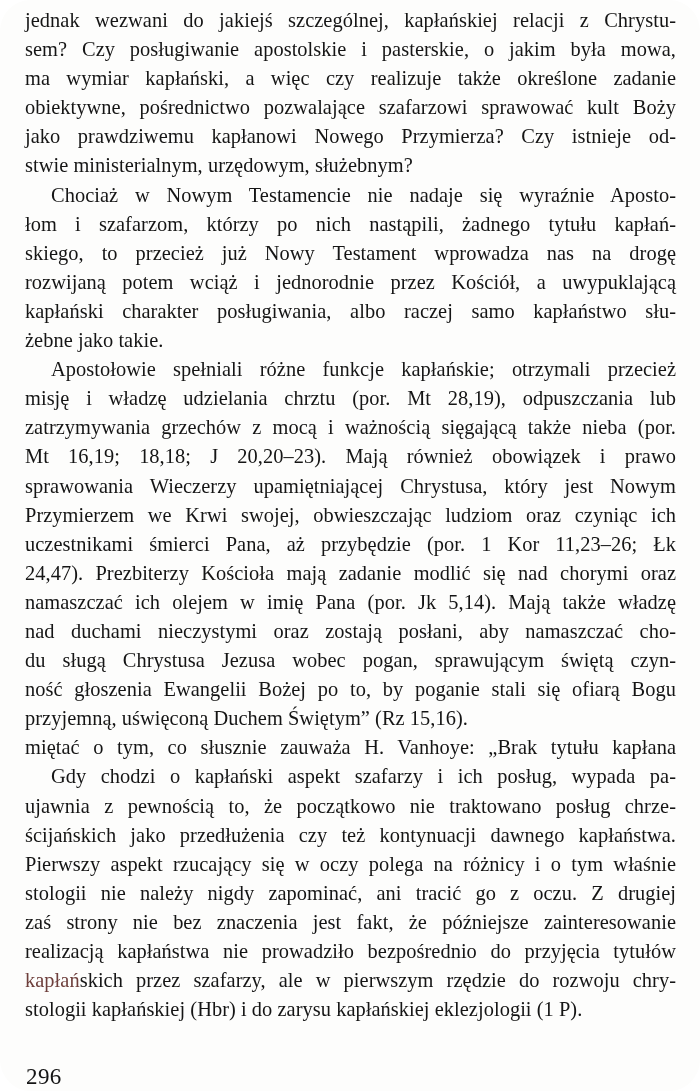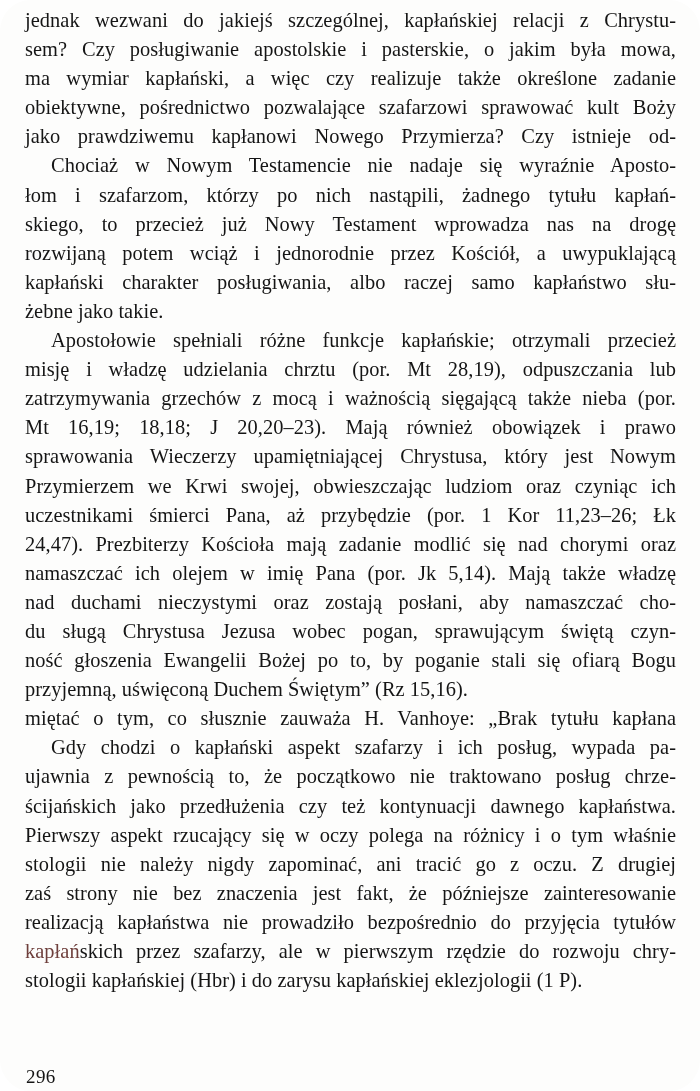--- a/index.html
+++ b/index.html
@@ -63,40 +63,41 @@
 
   
   .artifact {
     color: #6e3f3c;
   }
 
   .folio {
     position: absolute;
     left: 26px;
     top: 1064px;
-    font-size: 19px;
+    font-size: 23px;
     line-height: 26px;
     color: #151515;
     letter-spacing: 0.4px;
     text-align: right;
   }
 </style>
 </head>
 <body>
 
 <div class="page">
 
   <div class="text-block">
 
   <div class="para">
         <div class="line"><span class="j">jednak wezwani do jakiejś szczególnej, kapłańskiej relacji z Chrystu-</span></div>
         <div class="line"><span class="j">sem? Czy posługiwanie apostolskie i pasterskie, o jakim była mowa,</span></div>
         <div class="line"><span class="j">ma wymiar kapłański, a więc czy realizuje także określone zadanie</span></div>
         <div class="line"><span class="j">obiektywne, pośrednictwo pozwalające szafarzowi sprawować kult Boży</span></div>
         <div class="line"><span class="j">jako prawdziwemu kapłanowi Nowego Przymierza? Czy istnieje od-</span></div>
+        <div class="line"><span class="j" style="text-align-last: left;">stwie ministerialnym, urzędowym, służebnym?</span></div>
       </div>
       <div class="para">
         <div class="line"><span class="j"><span class="pindent"></span>Chociaż w Nowym Testamencie nie nadaje się wyraźnie Aposto-</span></div>
         <div class="line"><span class="j">łom i szafarzom, którzy po nich nastąpili, żadnego tytułu kapłań-</span></div>
         <div class="line"><span class="j">skiego, to przecież już Nowy Testament wprowadza nas na drogę</span></div>
         <div class="line"><span class="j">rozwijaną potem wciąż i jednorodnie przez Kościół, a uwypuklającą</span></div>
         <div class="line"><span class="j">kapłański charakter posługiwania, albo raczej samo kapłaństwo słu-</span></div>
         <div class="line"><span class="j" style="text-align-last: left;">żebne jako takie.</span></div>
       </div>
       <div class="para">

